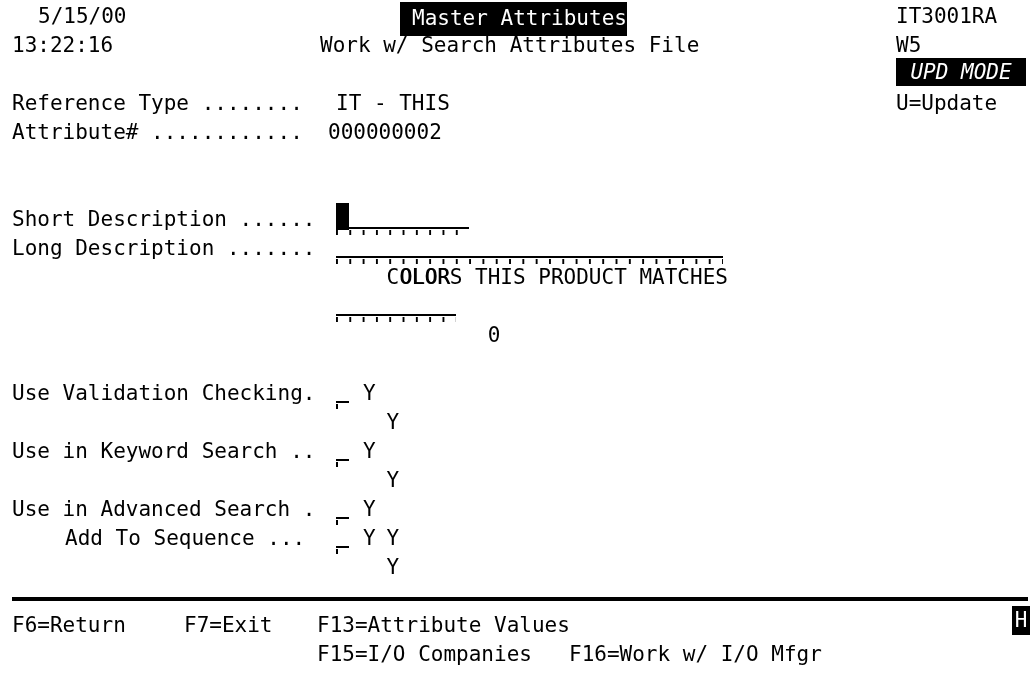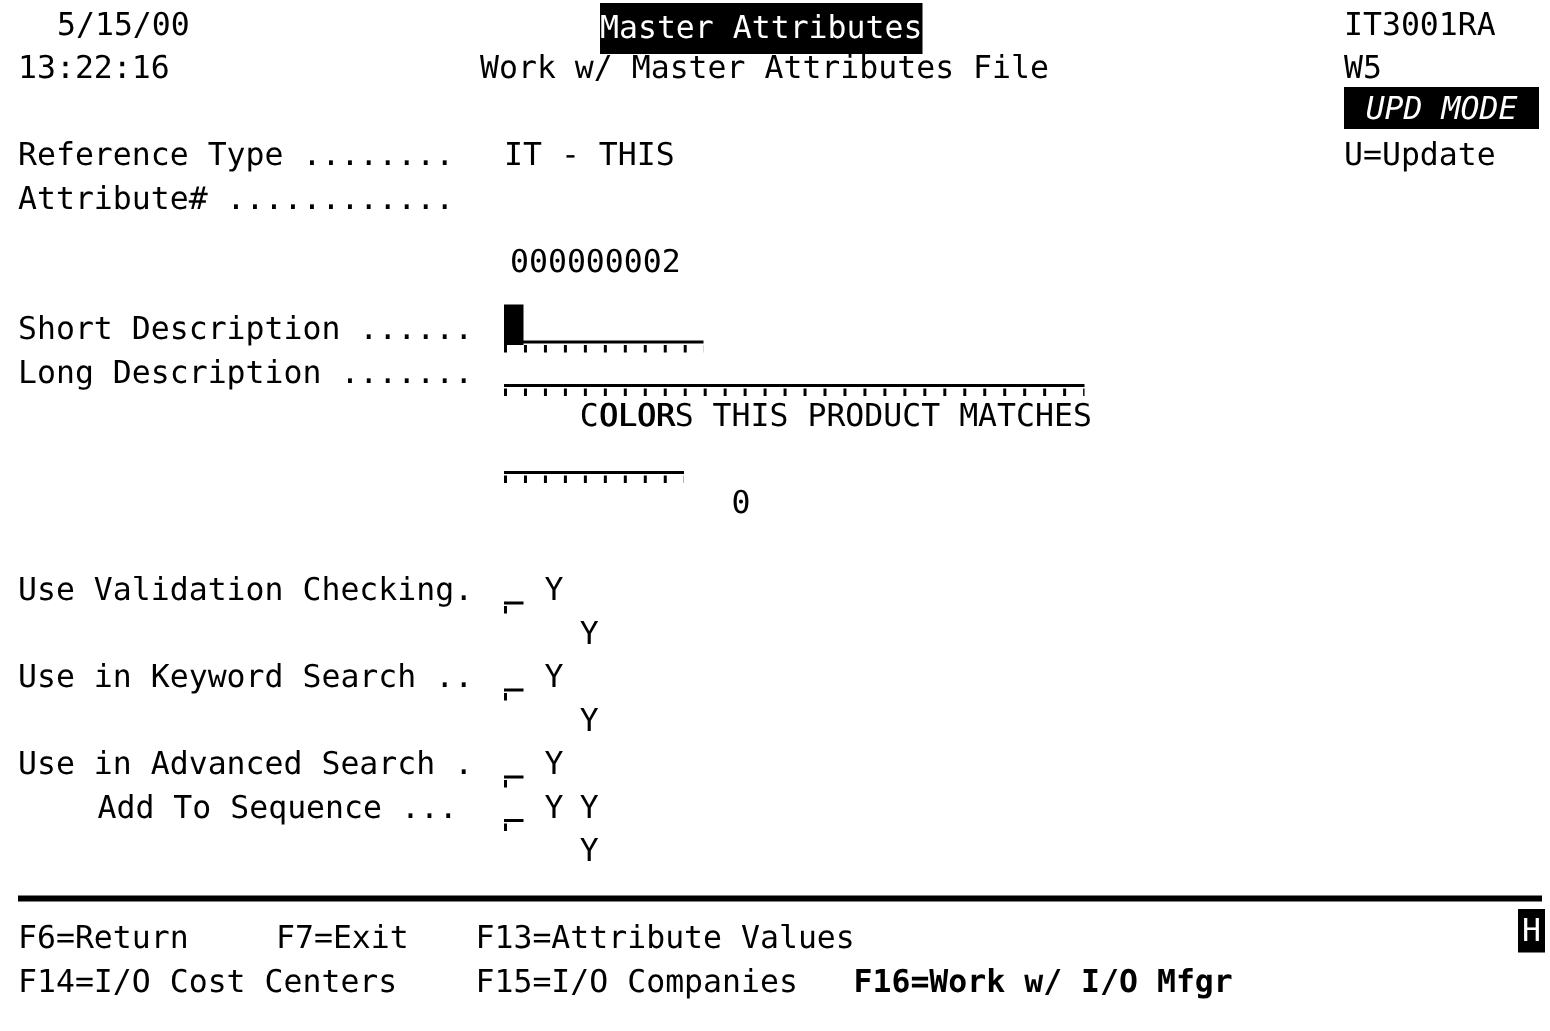--- a/index.html
+++ b/index.html
@@ -89,39 +89,39 @@
     justify-content: center;
   }
 </style>
 </head>
 <body>
 
 <div id="screen">
 
   <div class="cell" style="left:38px; top:2px;">5/15/00</div>
 
-  <div class="cell rev" style="left:400px; top:2px;">Master Attributes</div>
+  <div class="cell rev" style="left:400px; top:2px;padding-left:12px;">Master Attributes</div>
 
   <div class="cell" style="left:896px; top:2px;">IT3001RA</div>
 
   <div class="cell" style="left:12px; top:31px;">13:22:16</div>
 
-  <div class="cell" style="left:320px; top:31px;">Work w/ Master Attributes File</div>
+  <div class="cell" style="left:320px; top:31px;">Work w/ Search Attributes File</div>
 
   <div class="cell" style="left:896px; top:31px;">W5</div>
 
   <div class="badge" style="left:896px; top:58px; width:130px; height:28px;font-style:italic;">UPD MODE</div>
 
   <div class="cell" style="left:12px; top:89px;">Reference Type ........</div>
   <div class="cell" style="left:336px; top:89px;">IT - THIS</div>
 
   <div class="cell" style="left:896px; top:89px;">U=Update</div>
 
   <div class="cell" style="left:12px; top:118px;">Attribute# ............</div>
-  <div class="cell" style="left:340px; top:118px;margin-top:42px;">000000002</div>
+  <div class="cell" style="left:328px; top:118px;">000000002</div>
 
   <div class="cell" style="left:12px; top:205px;">Short Description ......</div>
 
   <div class="field" style="left:336px; top:205px; width:133px; height:26px;">
     <span class="cursor" style="left:0px; top:-2px; width:13px; height:27px;"></span>
     <span class="txt" style="margin-left:13.32px;">OLOR</span>
     <span class="fieldline" style="width:133px;"></span>
     <span class="ticks" style="width:133px;"></span>
   </div>
 
@@ -183,19 +183,18 @@
   <div class="divider" style="left:12px; top:597px; width:1016px; height:4px;"></div>
 
   <div class="cell" style="left:12px; top:611px;">F6=Return</div>
 
   <div class="cell" style="left:184px; top:611px;">F7=Exit</div>
 
   <div class="cell" style="left:317px; top:611px;">F13=Attribute Values</div>
 
   <div class="badge" style="left:1012px; top:606px; width:18px; height:29px;">H</div>
 
-  <div class="cell" style="left:12px; top:640px;">F14=I/O Cost Centers</div>
 
   <div class="cell" style="left:317px; top:640px;">F15=I/O Companies</div>
 
-  <div class="cell" style="left:569px; top:640px;font-weight:bold;">F16=Work w/ I/O Mfgr</div>
+  <div class="cell" style="left:569px; top:640px;">F16=Work w/ I/O Mfgr</div>
 
 </div>
 
 </body></html>

